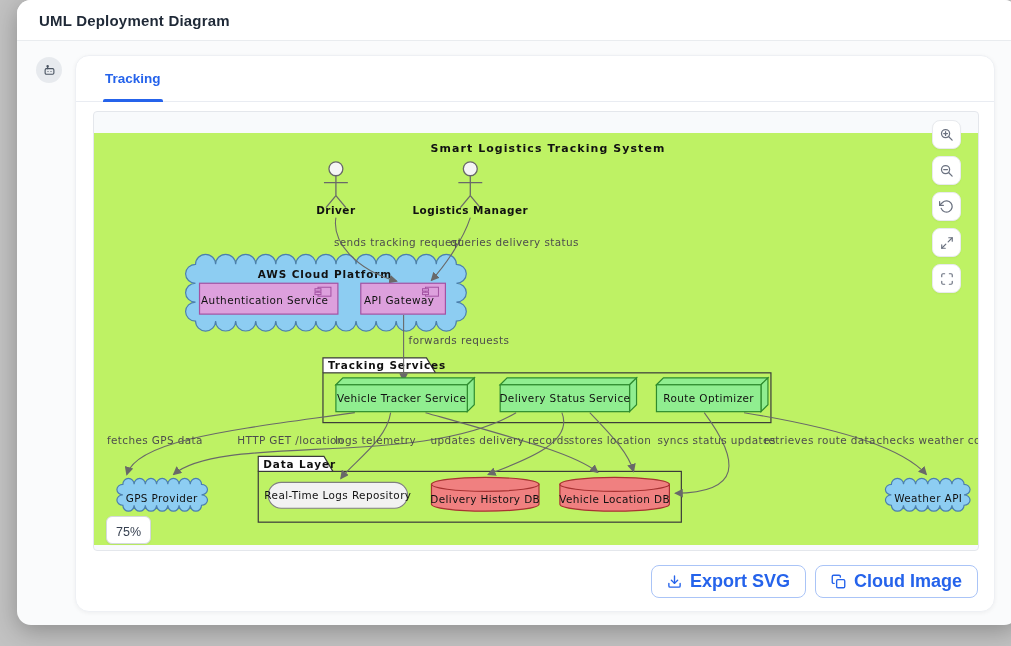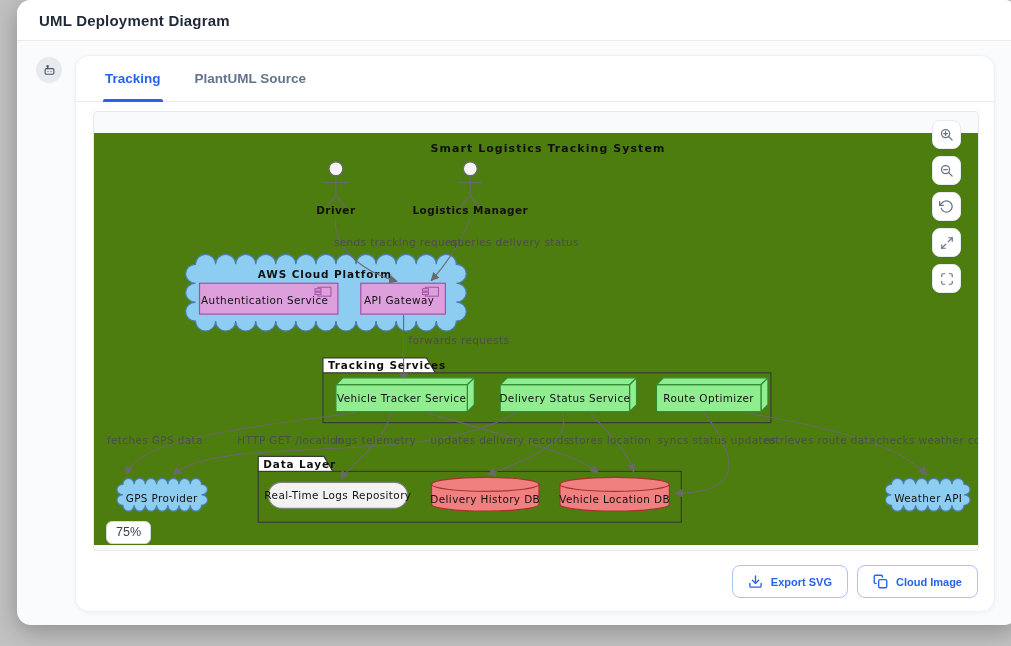--- a/index.html
+++ b/index.html
@@ -42,42 +42,42 @@
   .tab.active { color:#2563eb; }
   .tab.active::after {
     content:""; position:absolute; left:0; right:0; bottom:-1px; height:3px;
     background:#2563eb; border-radius:2px 2px 0 0;
   }
   .viewer {
     position:absolute; left:17px; top:55px; width:886px; height:440px;
     background:#f8fafc; border:1px solid #e4e7ec; border-radius:4px; overflow:hidden;
   }
   .canvas {
-    position:absolute; left:0; top:21px; width:884px; height:412px; background:#4d7c0f;
+    position:absolute; left:0; top:21px; width:884px; height:412px; background:#bef264;
   }
   .zoom-col {
     position:absolute; top:8px; right:17px; display:flex; flex-direction:column; gap:7px;
   }
   .zbtn {
     width:29px; height:29px; background:#fff; border:1px solid #e8eaee; border-radius:8px;
     display:flex; align-items:center; justify-content:center; cursor:pointer;
     box-shadow:0 1px 2px rgba(0,0,0,.04); color:#6b7280;
   }
   .zoom-badge {
     position:absolute; left:12px; bottom:6px; background:#fff; border:1px solid #d4d8de;
-    border-radius:6px; padding:3px 9px 4px; font-size:12.5px; color:#374151;
+    border-radius:6px; padding:8px 9px 4px; font-size:12.5px; color:#374151;
     box-shadow:0 1px 2px rgba(0,0,0,.05);
   }
   .actions {
     position:absolute; right:16px; bottom:13px; display:flex; gap:9px;
   }
   .action-btn {
     height:33px; display:flex; align-items:center; gap:8px; padding:0 15px;
     background:#fff; border:1px solid #aac4f7; border-radius:8px; color:#2563eb;
-    font-size:11px; font-weight:600; cursor:pointer; font-family:inherit;
+    font-size:18px; font-weight:600; cursor:pointer; font-family:inherit;
   }
   svg text { font-family:"DejaVu Sans","Liberation Sans",sans-serif; }
 </style>
 </head>
 <body>
 
 <div class="window">
   <div class="app-header">
     <h1>UML Deployment Diagram</h1>
   </div>
@@ -91,21 +91,20 @@
             <circle cx="9" cy="5" r="1.1"></circle>
           <circle cx="9.6" cy="13.5" r="0.9" fill="#4b5563" stroke="none"></circle>
           <circle cx="14.4" cy="13.5" r="0.9" fill="#4b5563" stroke="none"></circle>
         </svg>
       </span>
     </button>
 
     <div class="card">
       <div class="tabs">
         <button class="tab active">Tracking</button>
-        <button class="tab">PlantUML Source</button>
       </div>
 
       <div class="viewer">
         <div class="canvas">
           <svg id="diagram-svg" width="884" height="412" viewBox="0 0 888 412">
               <defs>
                 <marker id="arr" viewBox="0 0 10 10" refX="8.5" refY="5" markerWidth="8" markerHeight="8" orient="auto-start-reverse">
                   <path d="M0,0 L10,5 L0,10 z" fill="#696969"></path>
                 </marker>
               </defs>

